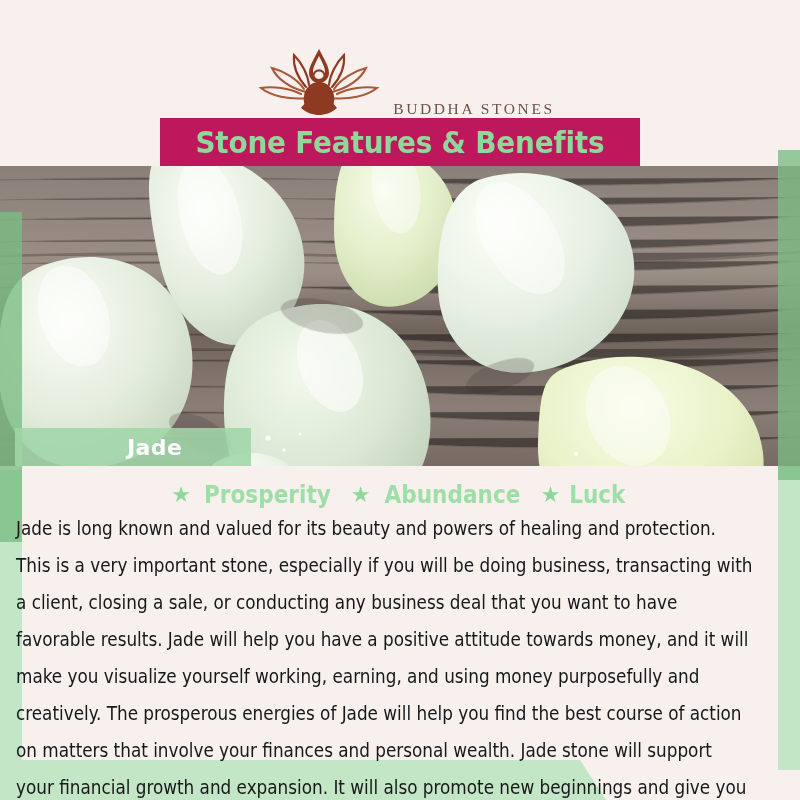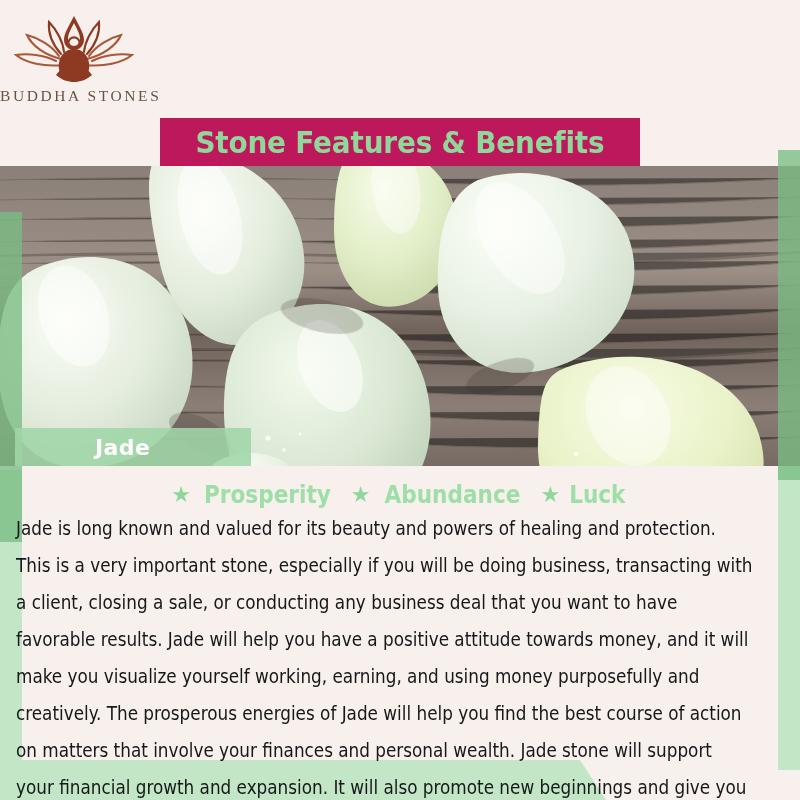--- a/index.html
+++ b/index.html
@@ -49,22 +49,22 @@
   }
   .deco-right-lower {
     position:absolute; right:0; top:440px; width:22px; height:330px;
     background:#c3e6c6;
     z-index:1;
   }
 
   
   .logo-block {
     position:absolute; top:0; left:0; width:800px; height:118px;
-    display:flex; flex-direction:column;
-    align-items:flex-start; justify-content:center;
+    display:flex; flex-direction:row;
+    align-items:flex-end; justify-content:center;
     background:#f7f0ec;
     z-index:3;
   }
   .logo-mark { width:148px; height:72px; display:block; }
   .logo-wordmark {
     font-family:"Liberation Serif", serif;
     font-size:15.5px;
     letter-spacing:2.6px;
     color:#6d5048;
     margin-top:2px;
@@ -105,21 +105,21 @@
     width:236px; height:38px;
     background:rgba(160,214,167,0.88);
     display:flex; align-items:center;
     z-index:6;
   }
   .name-text {
     font-family:"DejaVu Sans", sans-serif;
     font-weight:bold;
     font-size:22px;
     color:#ffffff;
-    margin-left:80px;
+    margin-left:112px;
     letter-spacing:0.4px;
     white-space:nowrap;
   }
 
   
   .benefits {
     position:absolute; top:478px; left:0;
     width:800px; height:34px;
     display:flex; align-items:center; justify-content:center;
     gap:13px;

